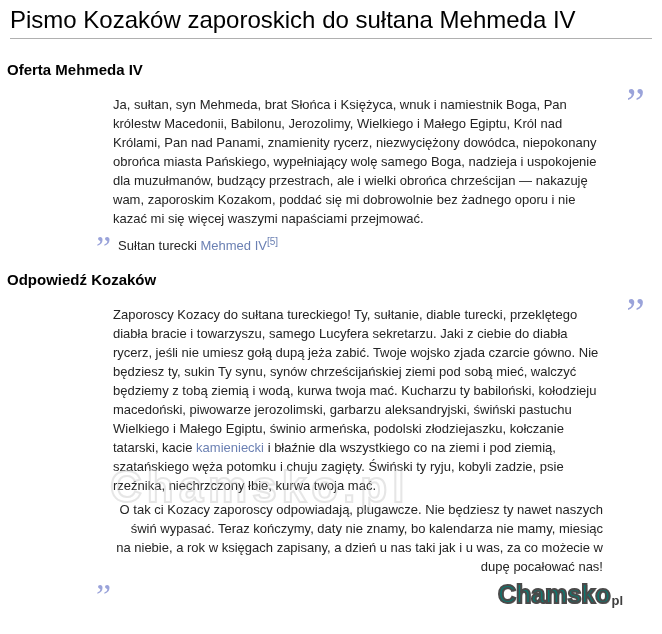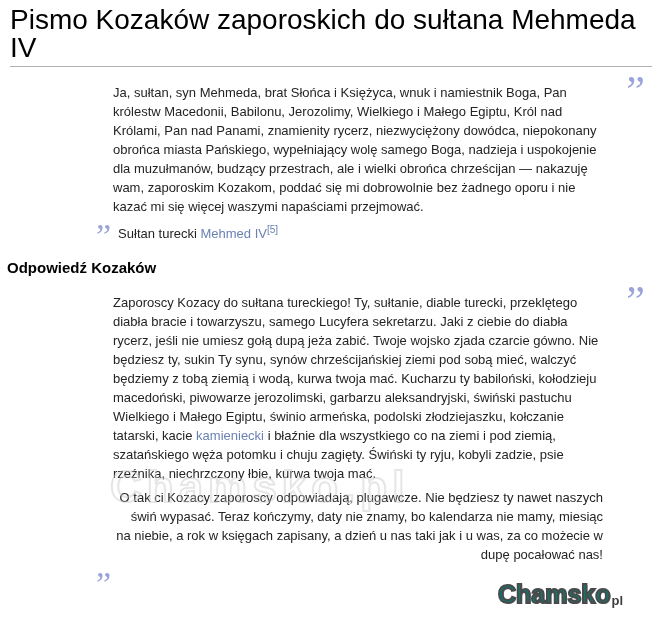--- a/index.html
+++ b/index.html
@@ -3,21 +3,21 @@
 <meta charset="utf-8">
 <style>
   html,body{margin:0;padding:0;}
   body{
     width:662px;height:634px;position:relative;overflow:hidden;
     background:#ffffff;color:#222222;
     font-family:"Liberation Sans",sans-serif;
   }
   h1.page-title{
     margin:6px 10px 0 10px;
-    font-size:28px;font-weight:normal;color:#000;
+    font-size:24px;font-weight:normal;color:#000;
     line-height:28px;
     padding-bottom:4px;
     border-bottom:1px solid #b0b0b0;
   }
   h2.section-heading{
     margin:22px 7px 0 7px;
     font-size:15px;font-weight:bold;color:#000;
     line-height:18px;
   }
   .quote{
@@ -76,20 +76,21 @@
     font-size:13px;font-weight:bold;color:#3f3f3f;
     position:relative;top:2px;left:1px;
   }
 </style>
 </head>
 <body>
 
 <h1 class="page-title">Pismo Kozaków zaporoskich do sułtana Mehmeda IV</h1>
 
 <section>
+  <h2 class="section-heading">Oferta Mehmeda IV</h2>
   <figure class="quote" style="margin-top:16px;">
     <span class="qmark-open">”</span>
     <p><span>Ja, sułtan, syn Mehmeda, brat Słońca i Księżyca, wnuk i namiestnik Boga, Pan królestw Macedonii, Babilonu, Jerozolimy, Wielkiego i Małego Egiptu, Król nad Królami, Pan nad Panami, znamienity rycerz, niezwyciężony dowódca, niepokonany obrońca miasta Pańskiego, wypełniający wolę samego Boga, nadzieja i uspokojenie dla muzułmanów, budzący przestrach, ale i wielki obrońca chrześcijan — nakazuję wam, zaporoskim Kozakom, poddać się mi dobrowolnie bez żadnego oporu i nie kazać mi się więcej waszymi napaściami przejmować.</span></p>
   </figure>
   <div class="attribution">
     <span class="attr-mark">”</span>
     <span><span>Sułtan turecki </span><a class="wlink" href="#">Mehmed IV</a><sup class="ref"><a href="#">[5]</a></sup></span>
   </div>
 </section>
 

